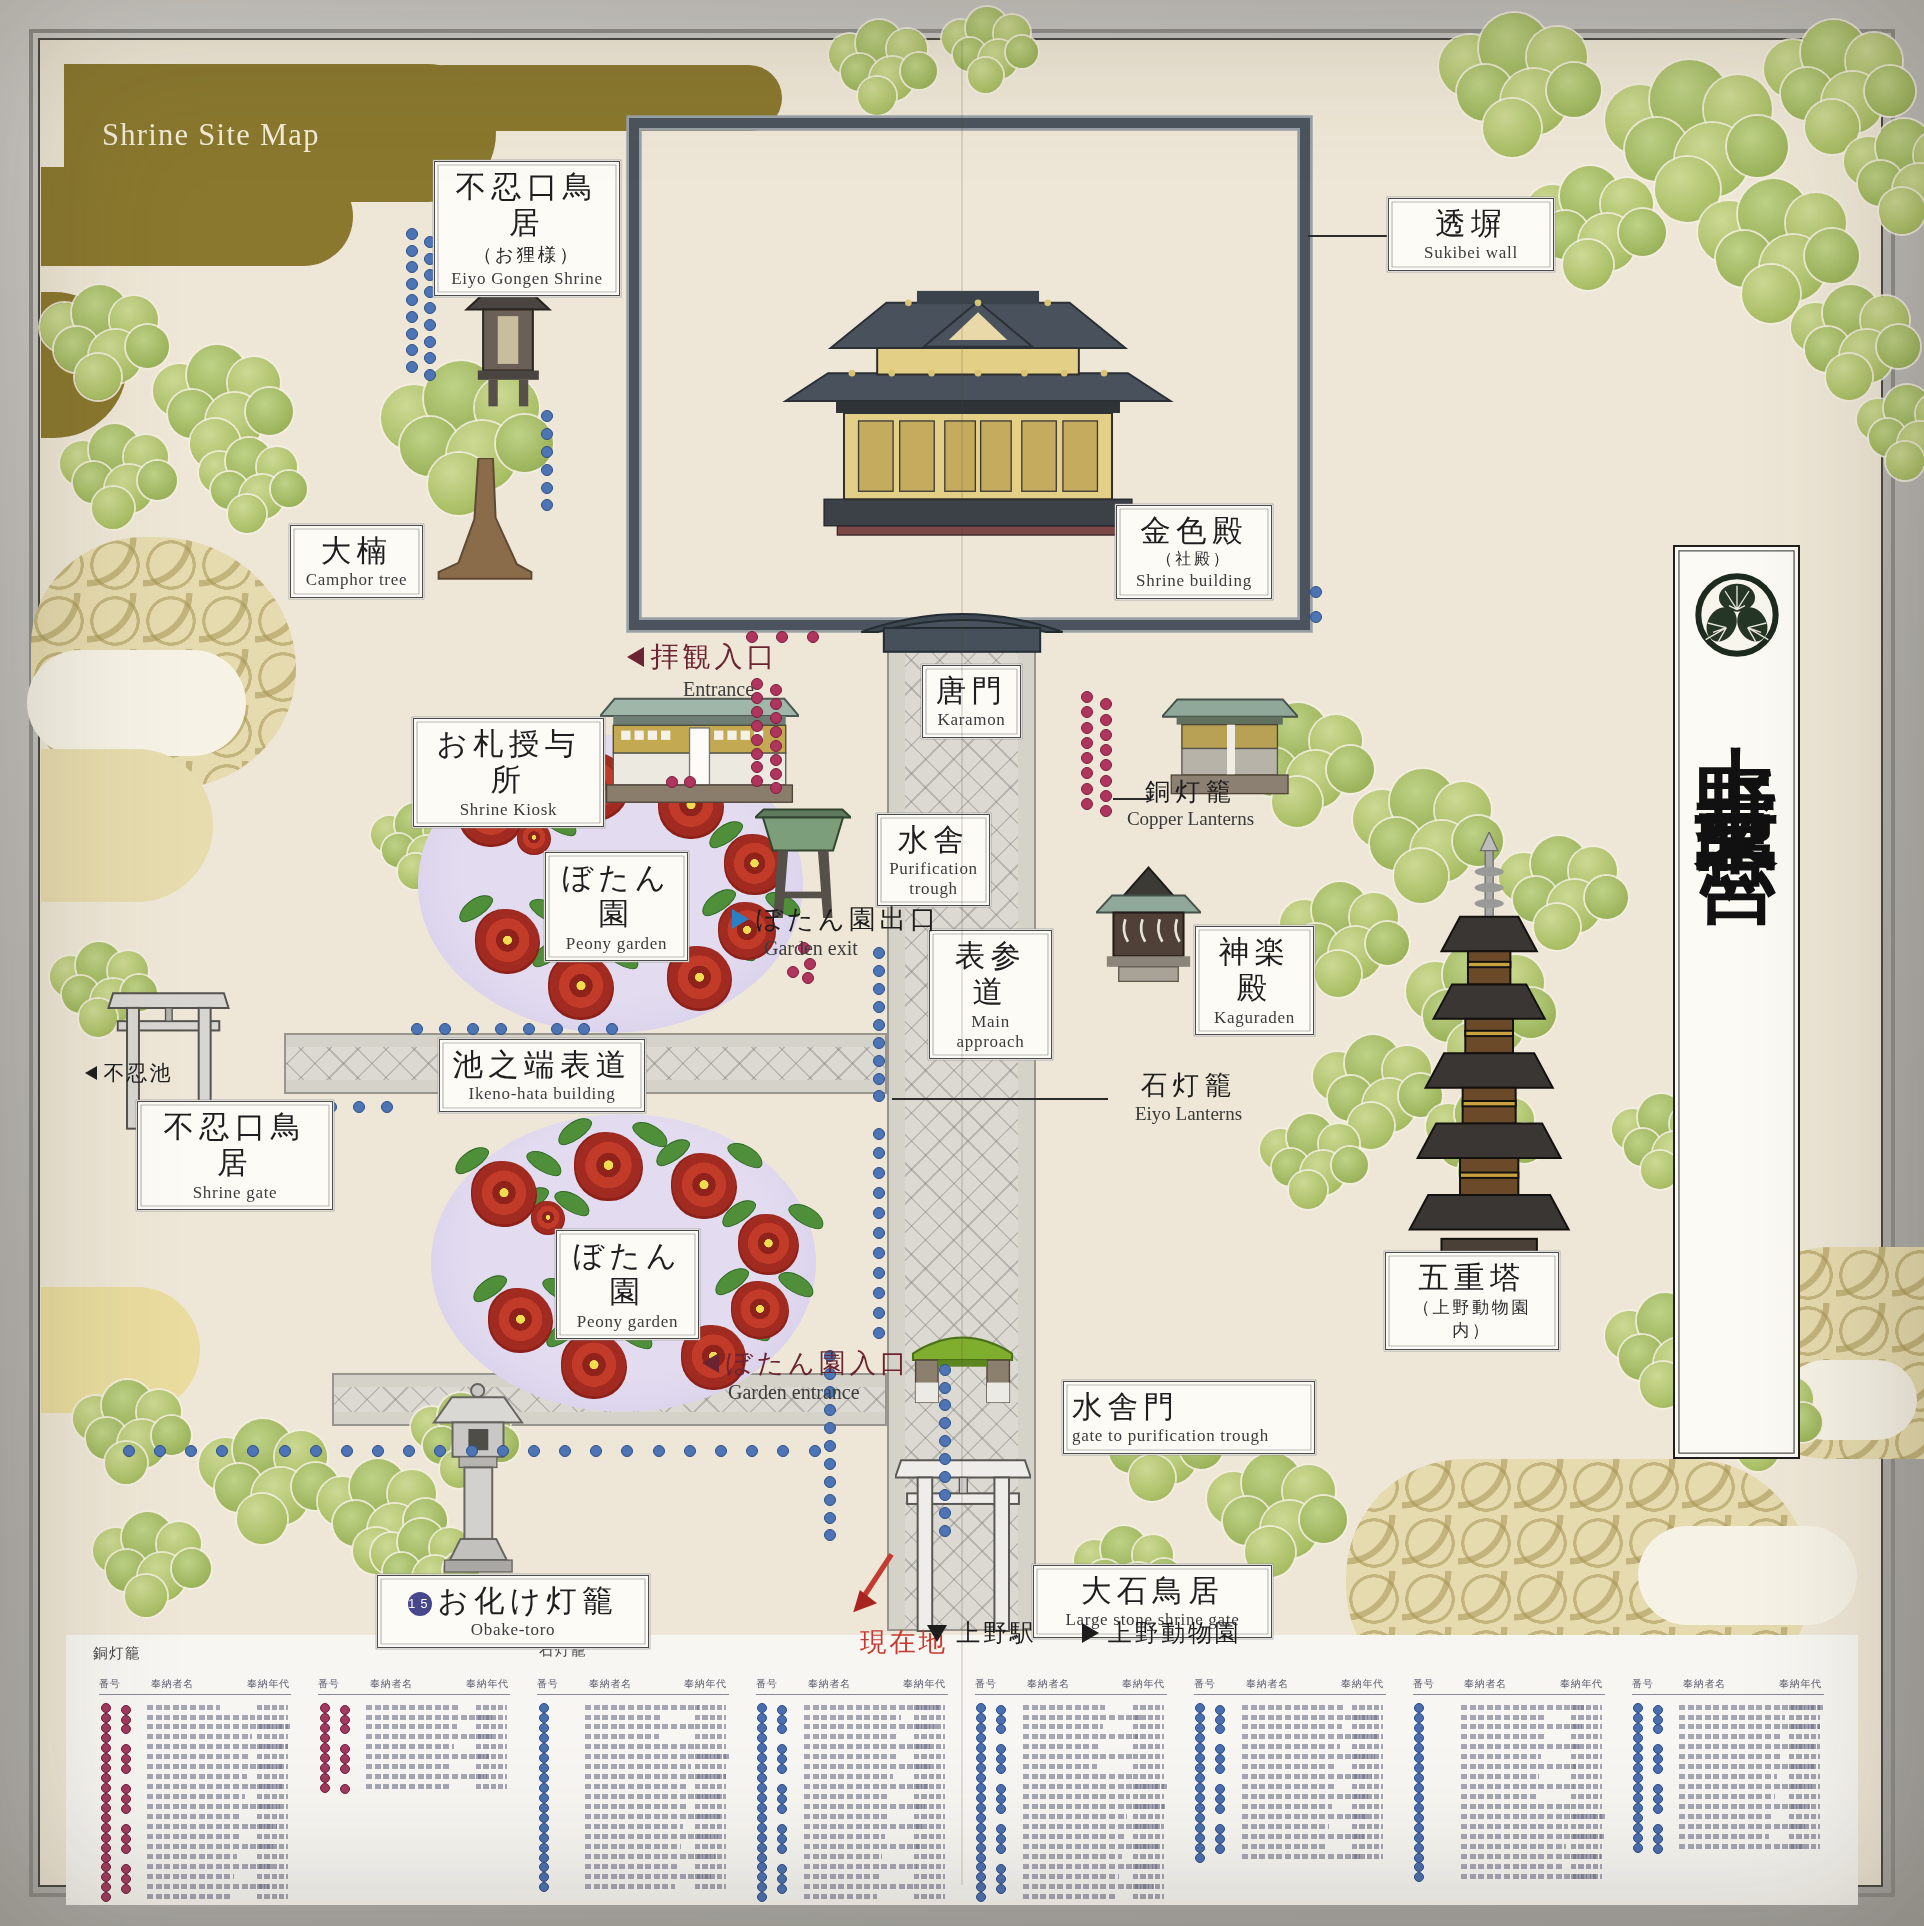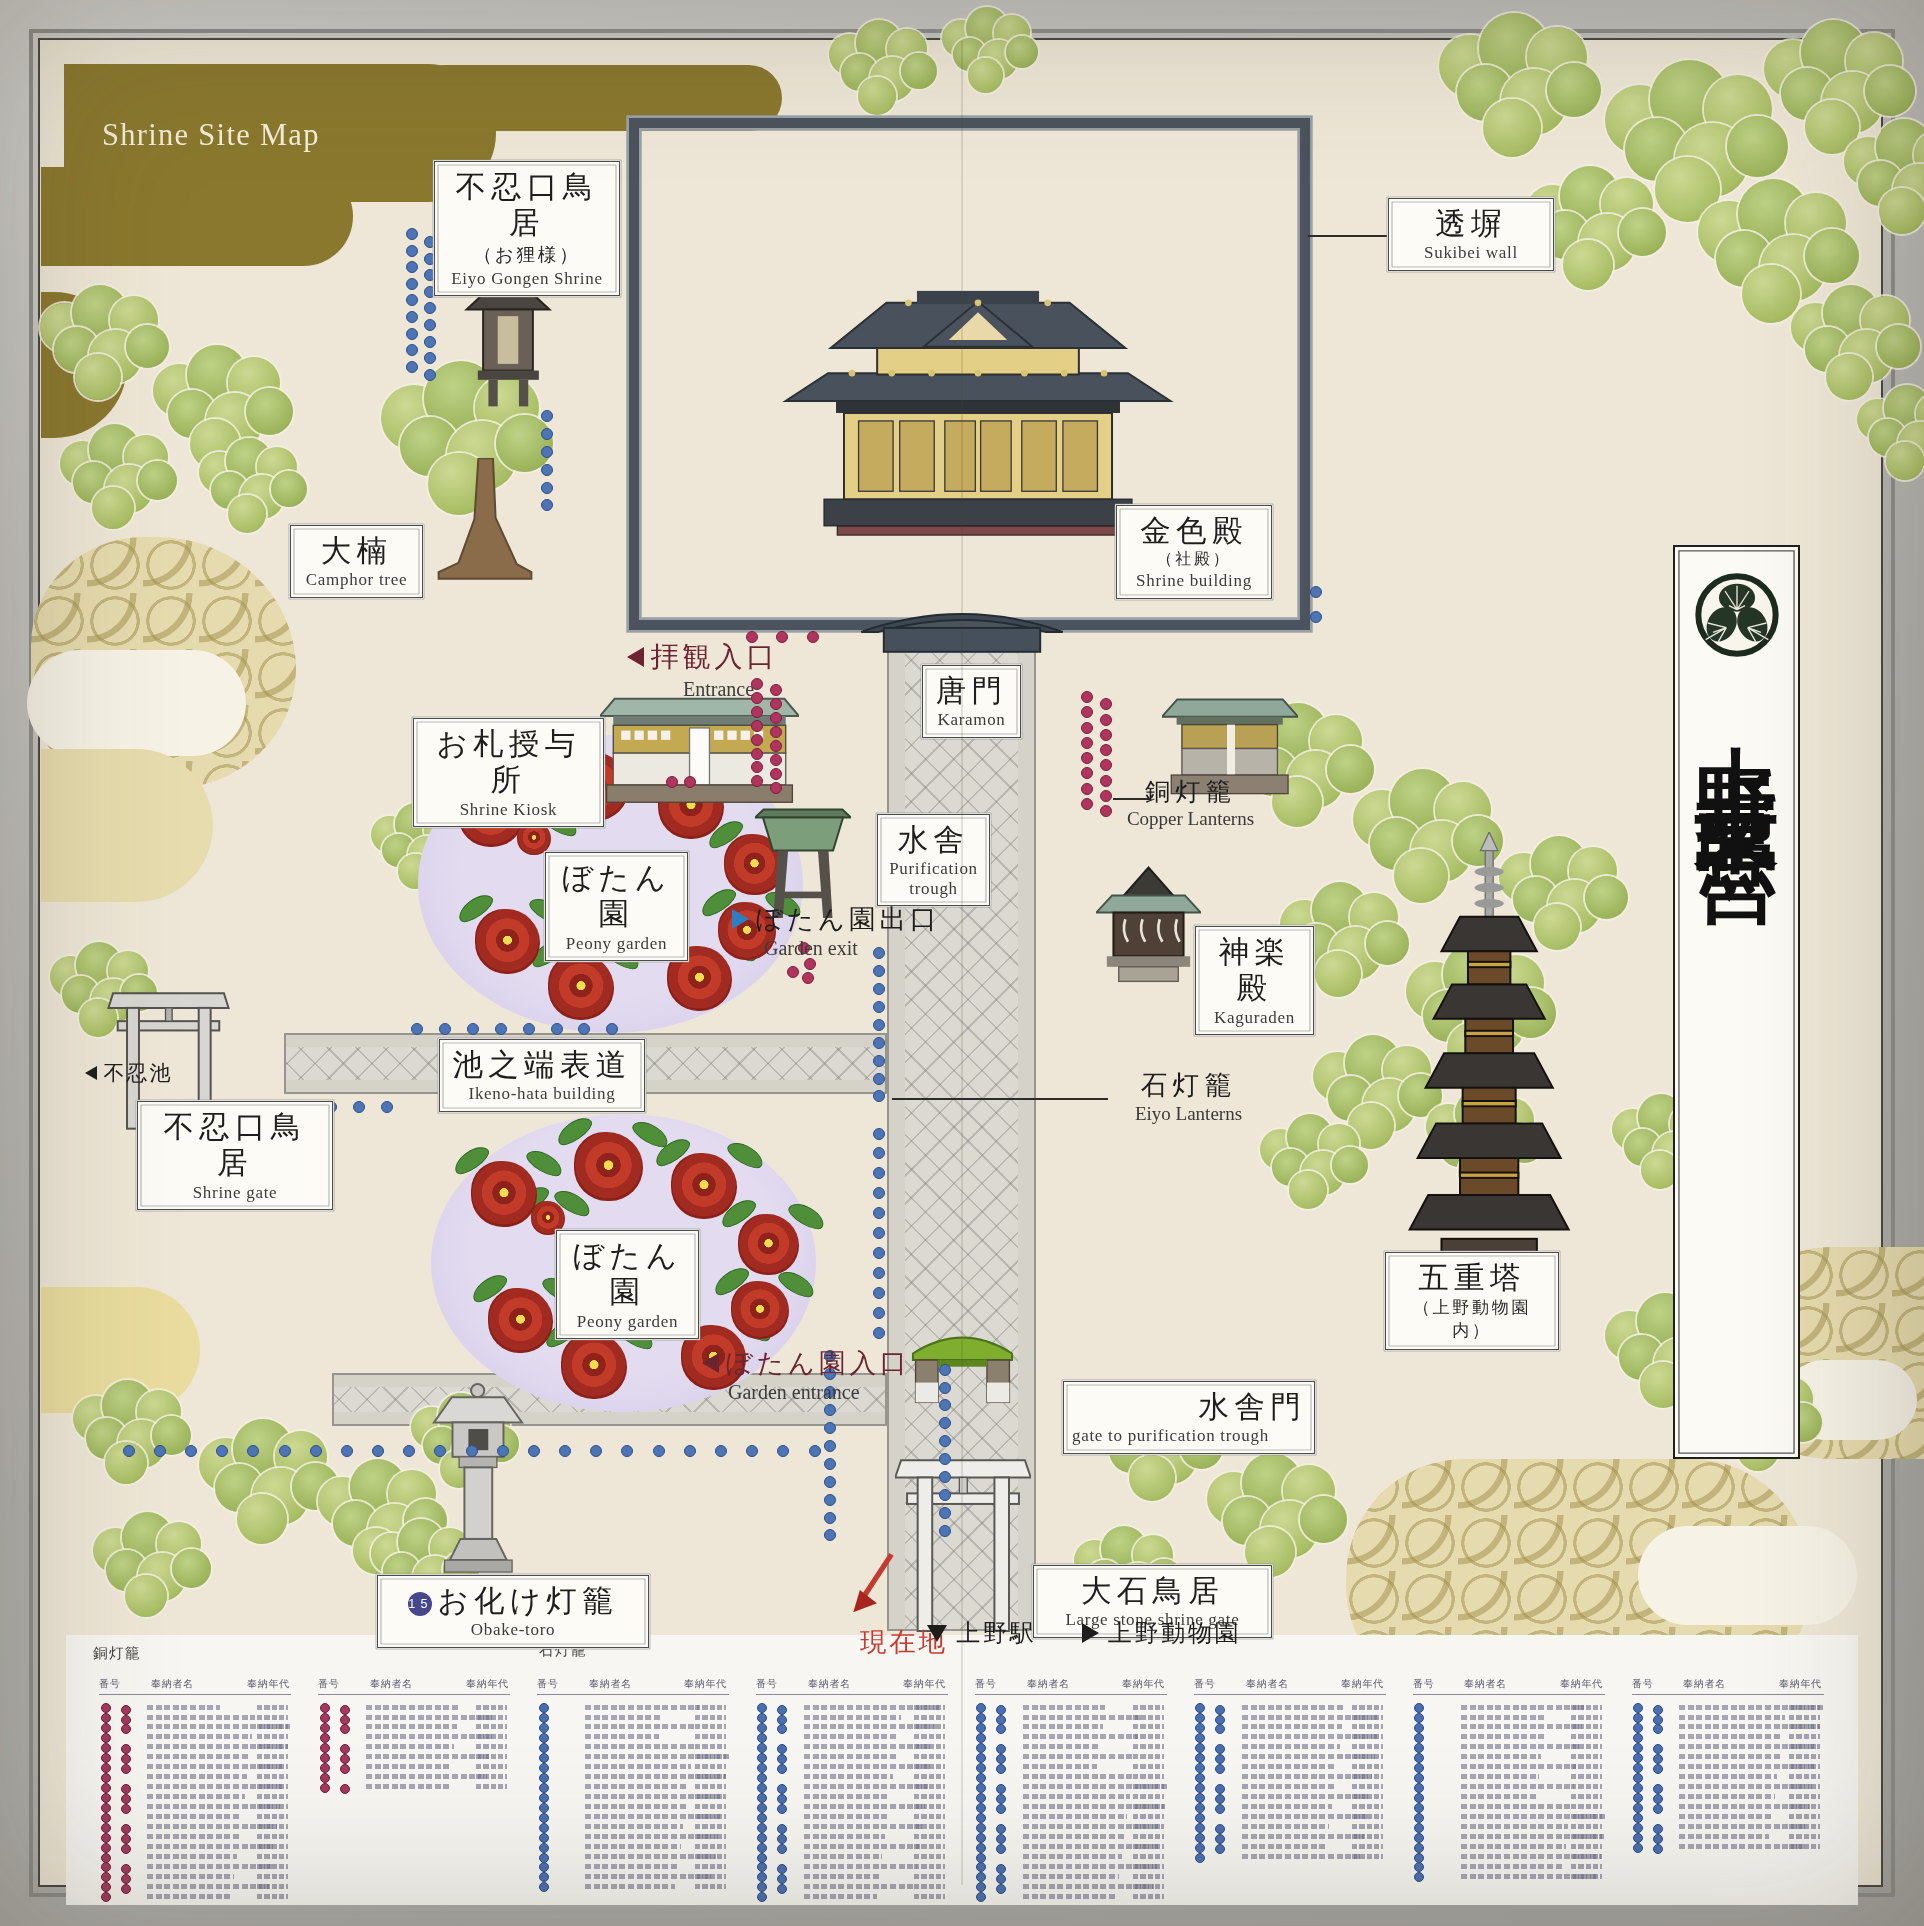--- a/index.html
+++ b/index.html
@@ -350,20 +350,24 @@
     <div class="en">Shrine Kiosk</div>
   </div>
   <div class="lbl" style="left:922px;top:665px;width:99px">
     <div class="jp">唐門</div>
     <div class="en">Karamon</div>
   </div>
   <div class="lbl" style="left:877px;top:814px;width:113px">
     <div class="jp">水舎</div>
     <div class="en">Purification trough</div>
   </div>
+  <div class="lbl" style="left:929px;top:930px;width:123px">
+    <div class="jp">表参道</div>
+    <div class="en">Main approach</div>
+  </div>
   <div class="lbl" style="left:1195px;top:926px;width:119px">
     <div class="jp">神楽殿</div>
     <div class="en">Kaguraden</div>
   </div>
   <div class="lbl" style="left:439px;top:1039px;width:206px">
     <div class="jp">池之端表道</div>
     <div class="en">Ikeno-hata building</div>
   </div>
   <div class="lbl" style="left:137px;top:1101px;width:196px">
     <div class="jp">不忍口鳥居</div>
@@ -375,21 +379,21 @@
   </div>
   <div class="lbl" style="left:556px;top:1230px;width:143px;z-index:31">
     <div class="jp">ぼたん園</div>
     <div class="en">Peony garden</div>
   </div>
   <div class="lbl" style="left:1385px;top:1252px;width:174px">
     <div class="jp">五重塔</div>
     <div class="sub" style="font-size:17px">（上野動物園内）</div>
   </div>
   <div class="lbl" style="left:1063px;top:1381px;width:252px">
-    <div class="jp" style="text-align:right">水舎門</div>
+    <div class="jp" style="text-align:left">水舎門</div>
     <div class="en" style="text-align:left">gate to purification trough</div>
   </div>
   <div class="lbl" style="left:1033px;top:1565px;width:239px">
     <div class="jp">大石鳥居</div>
     <div class="en">Large stone shrine gate</div>
   </div>
   <div class="lbl" style="left:377px;top:1575px;width:272px">
     <div class="jp"><span class="badge">151</span><span>お化け灯籠</span></div>
     <div class="en">Obake-toro</div>
   </div>

